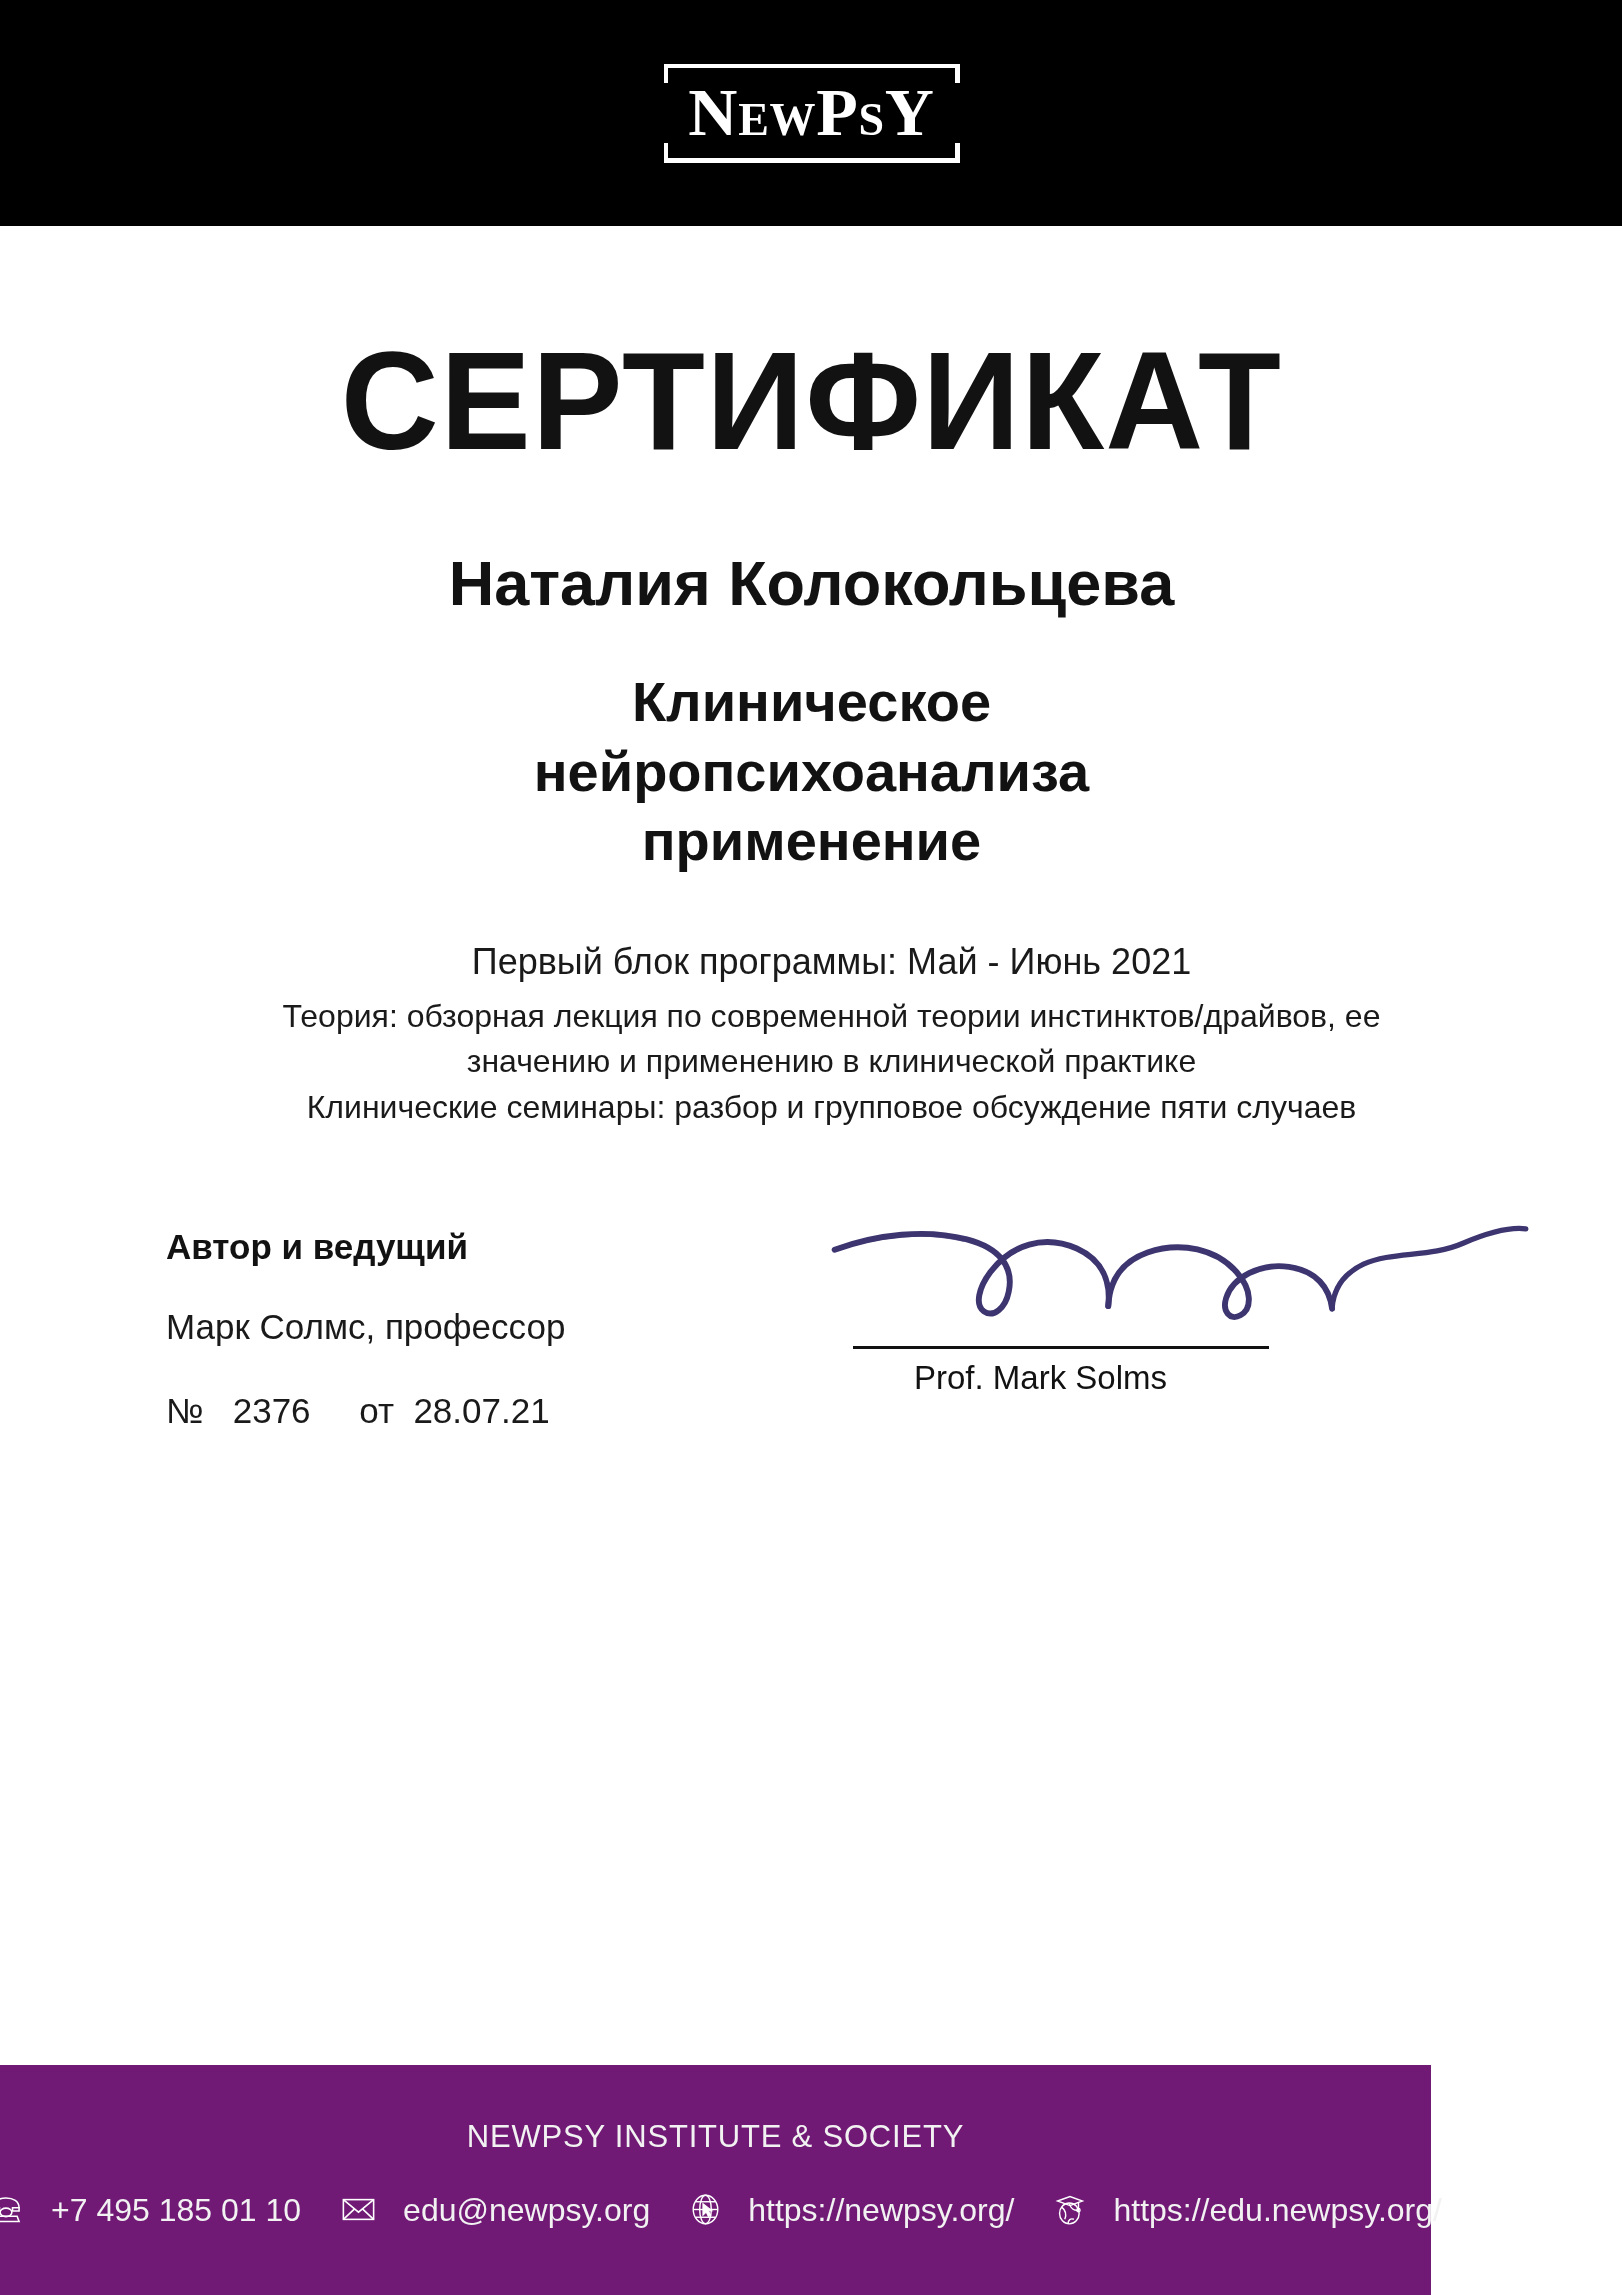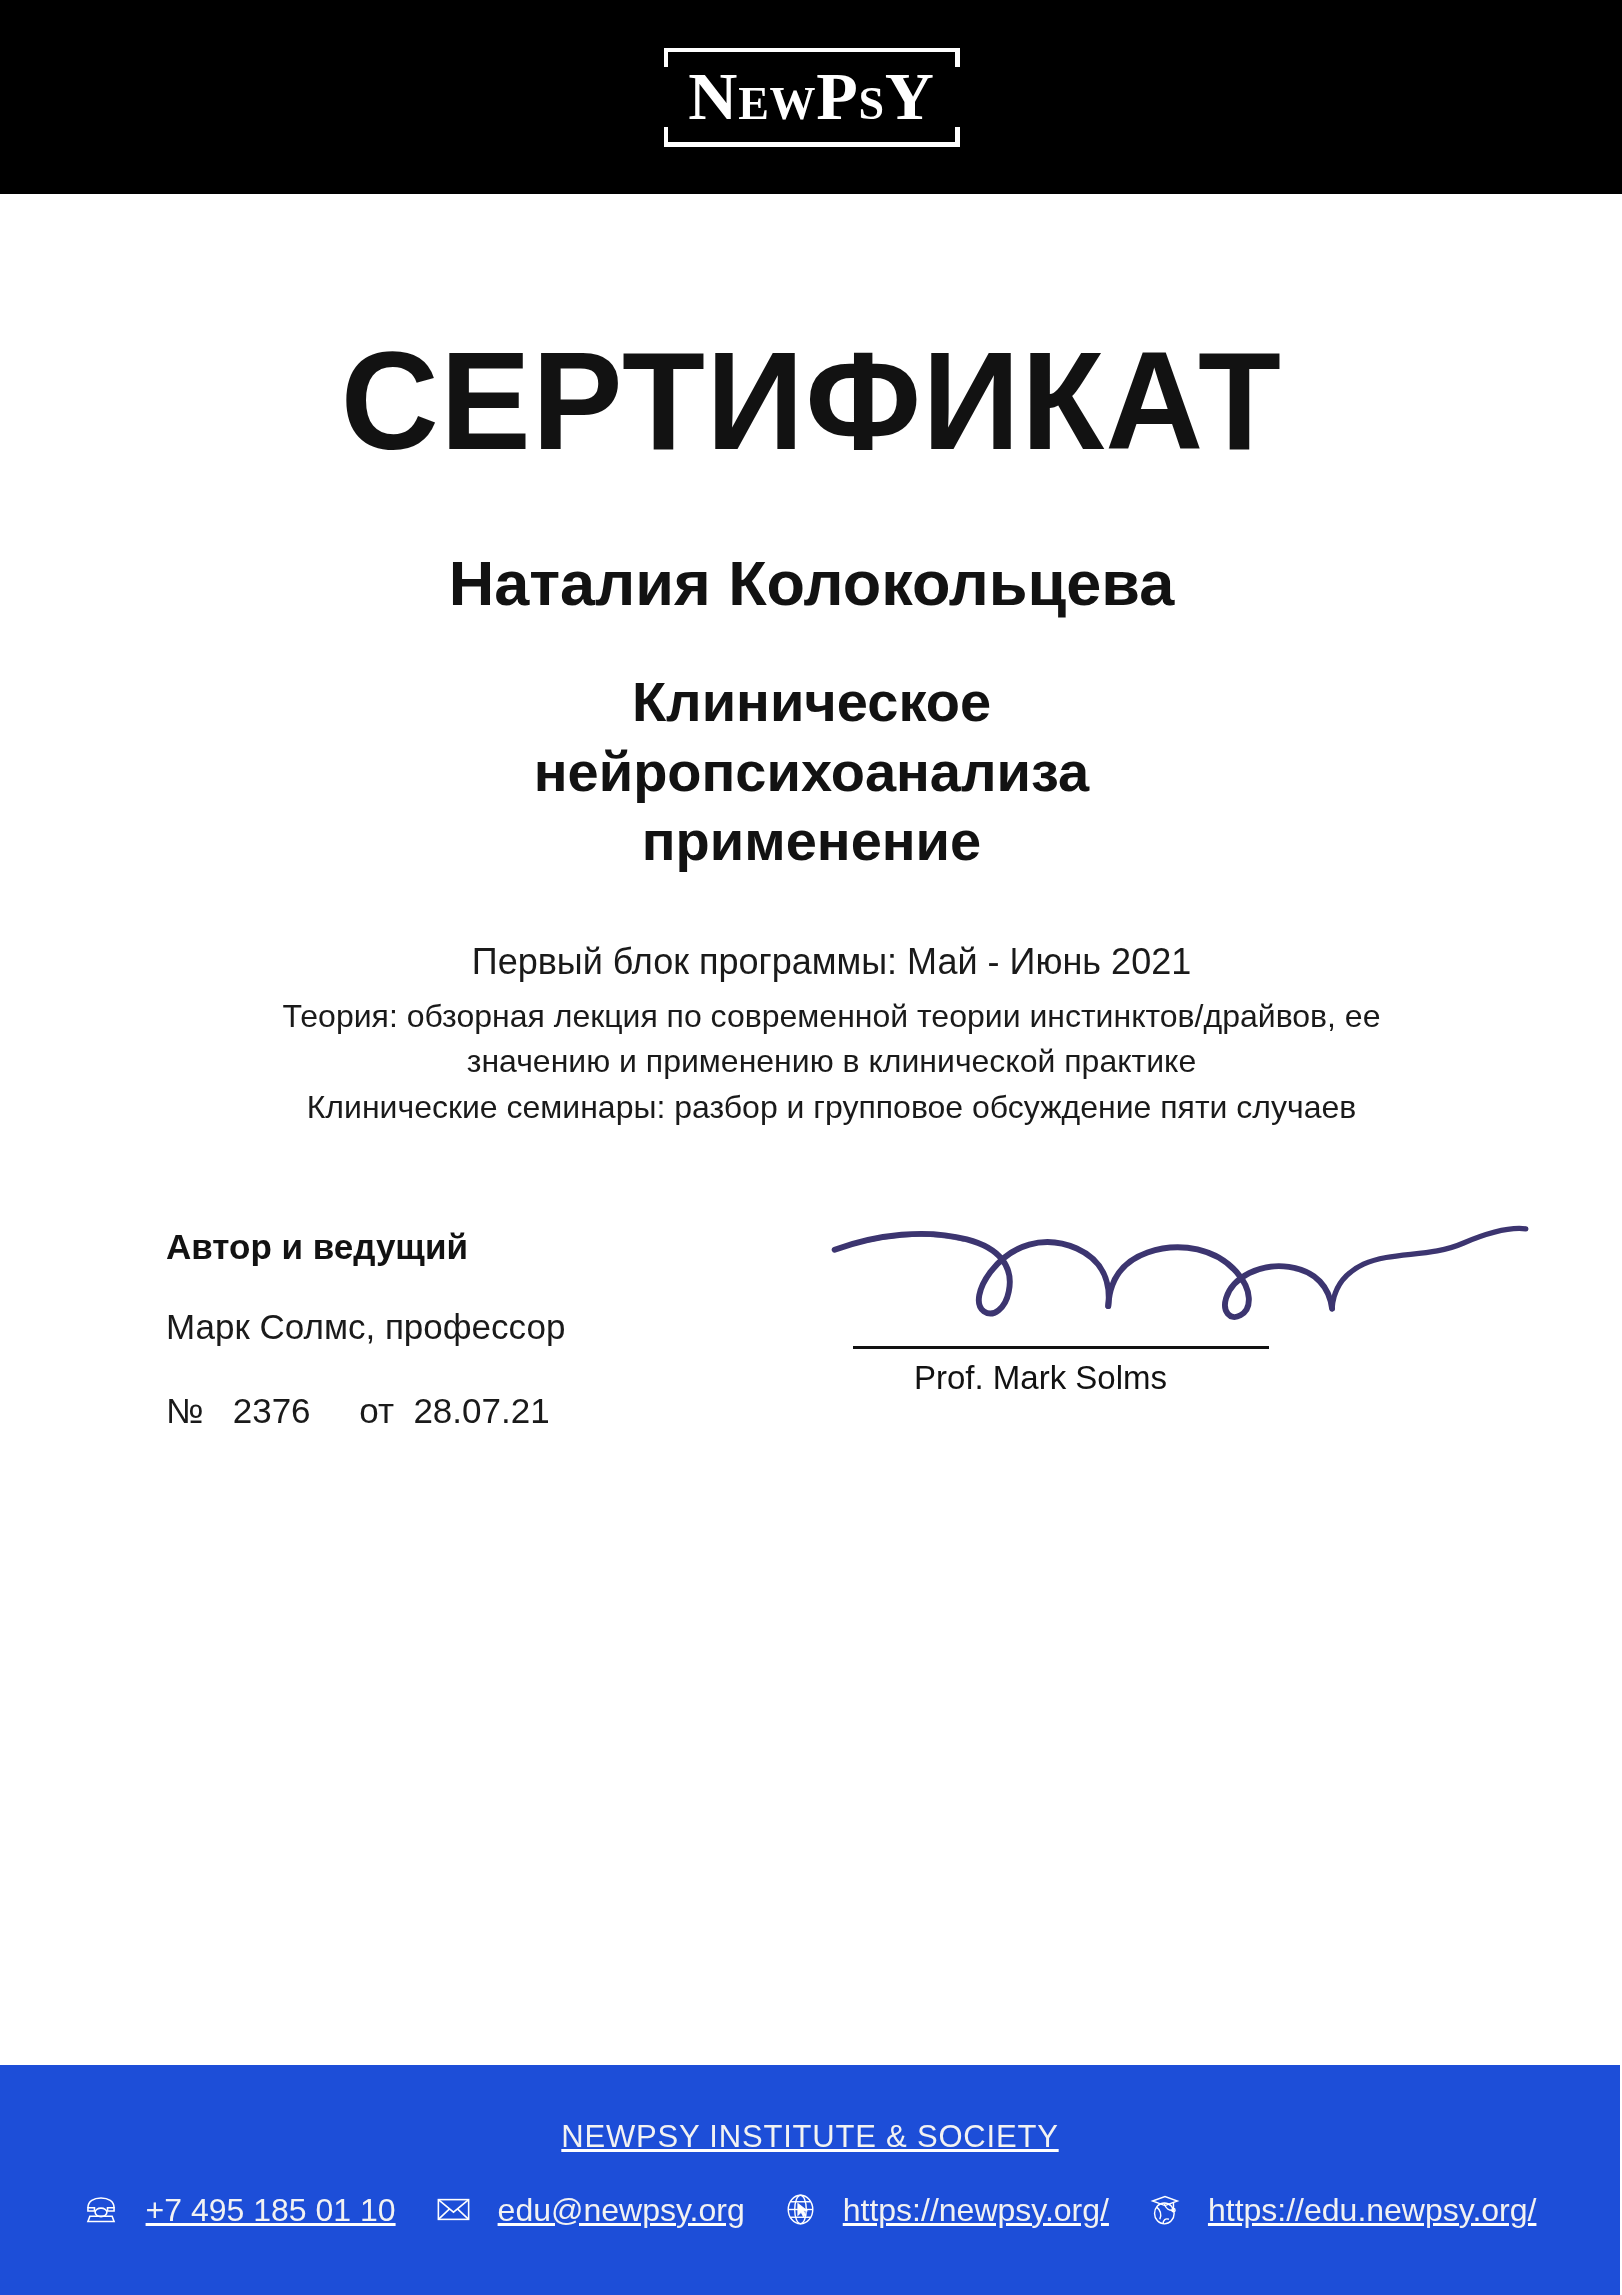--- a/index.html
+++ b/index.html
@@ -14,21 +14,21 @@
     color: #111111;
     overflow: hidden;
     position: relative;
   }
 
   
   .top-band {
     position: absolute;
     left: 0; top: 0;
     width: 1623px;
-    height: 194px;
+    height: 226px;
     background: #000000;
     display: flex;
     align-items: center;
     justify-content: center;
   }
   .logo-frame {
     position: relative;
     width: 296px;
     height: 99px;
     display: flex;
@@ -207,25 +207,24 @@
     color: #121212;
     line-height: 1.2;
     white-space: nowrap;
   }
 
   
   .bottom-band {
     position: absolute;
     left: 0;
     top: 2065px;
-    width: 1620px;
+    width: 1431px;
     height: 231px;
-    background: #1d4ed8;
+    background: #701a75;
     color: #ffffff;
-    text-decoration: underline;
   }
   .footer-org {
     text-align: center;
     font-size: 31px;
     letter-spacing: 0.8px;
     font-weight: 400;
     margin-top: 54px;
     color: #f2f2f2;
   }
   .footer-contacts {

